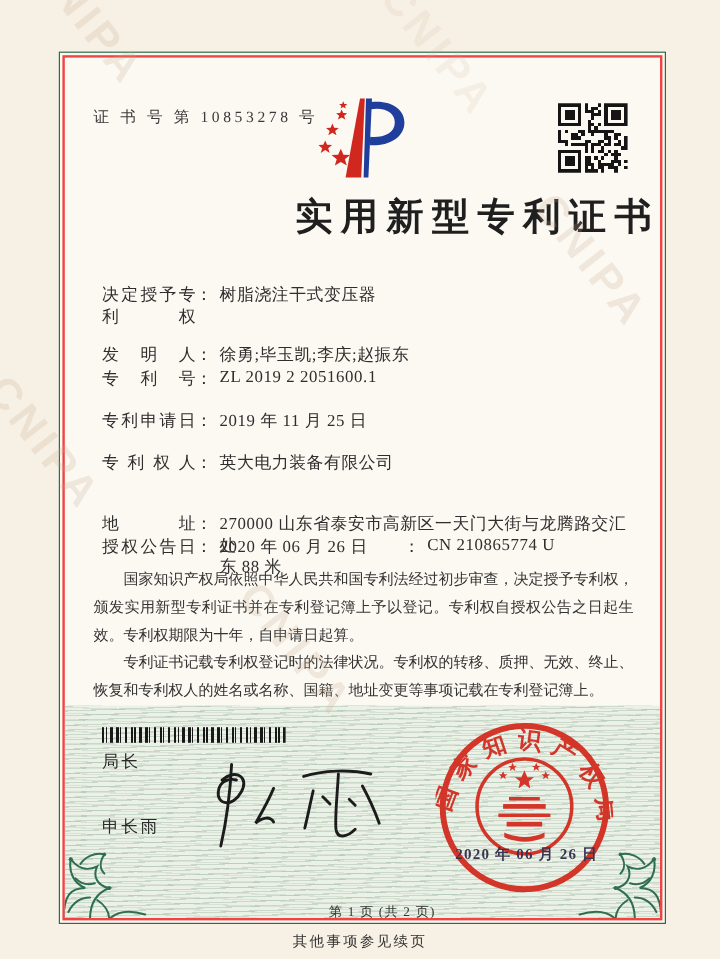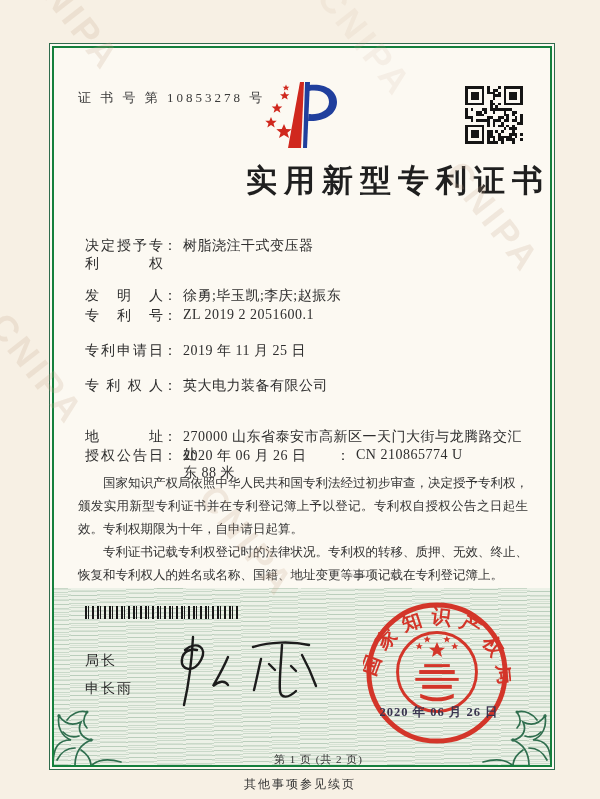--- a/index.html
+++ b/index.html
@@ -18,21 +18,21 @@
     color:rgba(201,170,143,0.22);
     transform:rotate(52deg); white-space:nowrap;
   }
   
   .frame {
     position:absolute; left:49px; top:43px; width:506px; height:727px;
     border:1px solid #2e6b4c; padding:2px; background:#fcf9f2; z-index:1;
   }
   .frame-inner {
     position:relative; width:100%; height:100%;
-    border:2px solid #15803d; background:#fcf9f2; overflow:hidden;
+    border:2px solid #ef4444; background:#fcf9f2; overflow:hidden;
   }
   .green-band {
     position:absolute; left:0; right:0; top:540px; bottom:0; z-index:0;
     background:
       repeating-linear-gradient(178deg, rgba(120,160,130,.30) 0 1px, rgba(0,0,0,0) 1px 4px),
       repeating-linear-gradient(2deg, rgba(120,160,130,.18) 0 1px, rgba(0,0,0,0) 1px 5px),
       #ecf1e7;
   }
   .content { position:absolute; inset:0; z-index:2; }
   
@@ -64,21 +64,21 @@
   }
   .body-text p { text-indent:2em; }
   
   .barcode {
     position:absolute; left:31px; top:558px; width:153px; height:13px;
     background:repeating-linear-gradient(90deg,
       #181818 0 2px, rgba(0,0,0,0) 2px 3px,
       #181818 3px 4px, rgba(0,0,0,0) 4px 7px,
       #181818 7px 9px, rgba(0,0,0,0) 9px 12px);
   }
-  .director-title { position:absolute; left:31px; top:604px; font-size:14px; letter-spacing:2px; color:#2b2b2b; }
+  .director-title { position:absolute; left:31px; top:578px; font-size:14px; letter-spacing:2px; color:#2b2b2b; }
   .director-name  { position:absolute; left:31px; top:632px; font-size:14px; letter-spacing:2px; color:#2b2b2b;font-family:Liberation Serif, serif; }
   .signature { position:absolute; left:101px; top:585px; width:170px; height:78px; }
   .seal { position:absolute; left:309px; top:551px; width:148px; height:148px; opacity:.93; }
   .seal-date {
     position:absolute; left:303px; top:656px; width:164px; text-align:center;
     font-size:12.5px; letter-spacing:1px; color:#3a3550; font-weight:bold;
   }
   .page-no { position:absolute; left:0; right:0; top:704px; text-align:center; font-size:11px; color:#333; letter-spacing:1px;padding-left:33px; }
   .corner { position:absolute; width:72px; height:72px; bottom:-3px; z-index:3; }
   .corner-left { left:-3px; }

